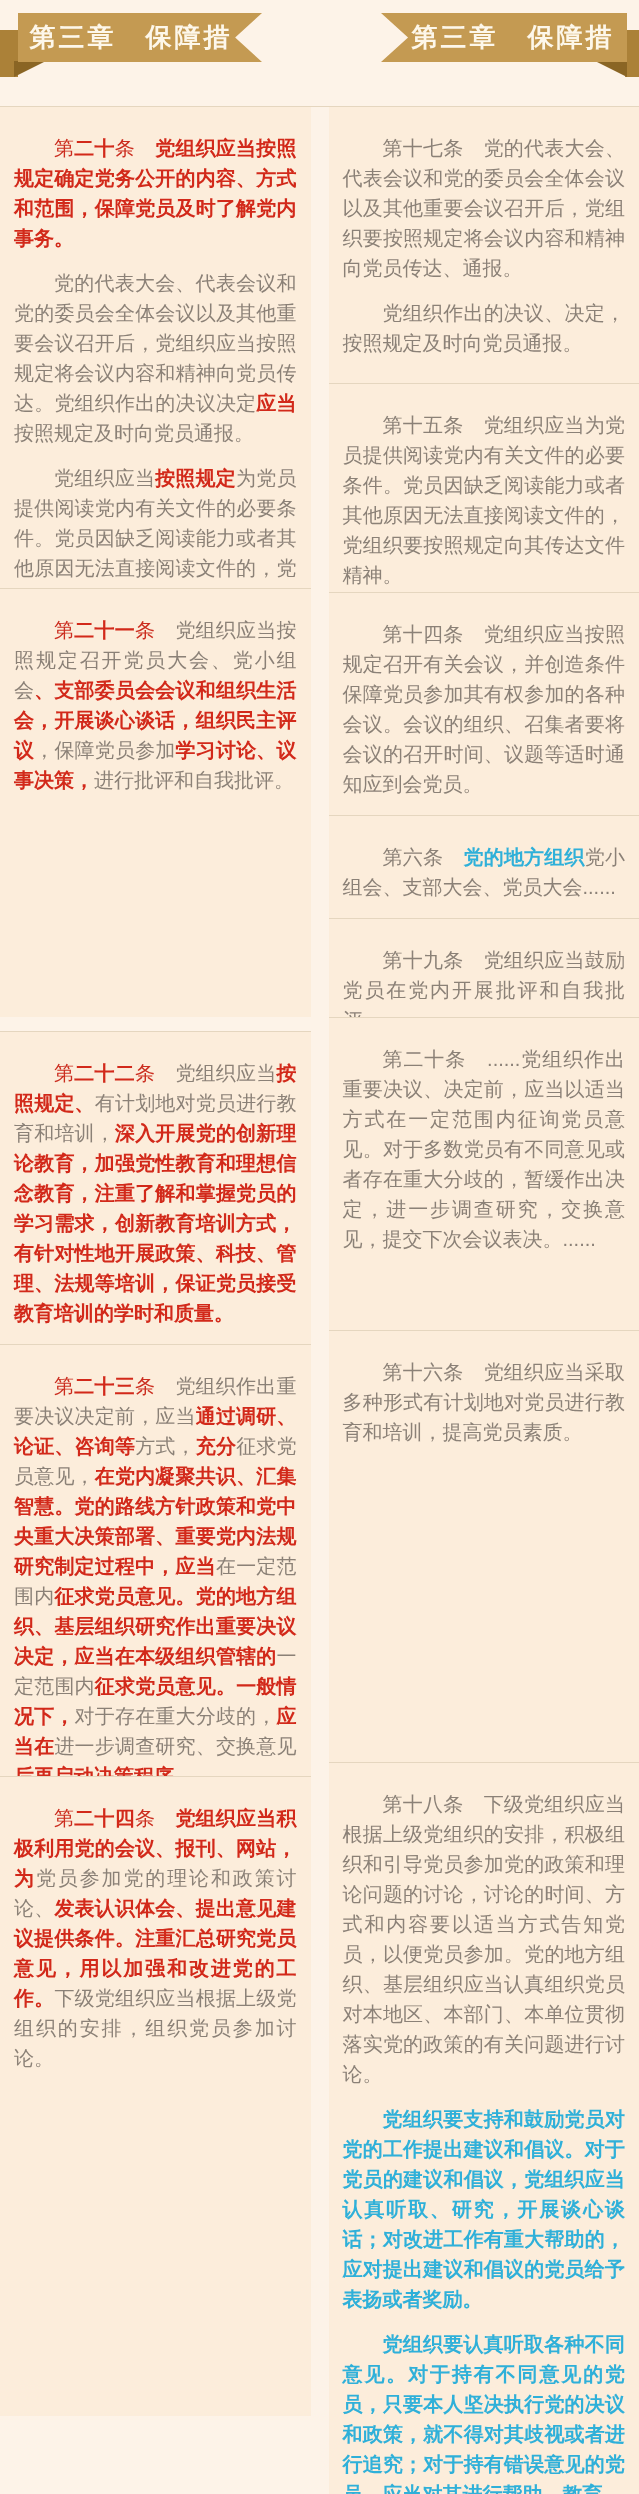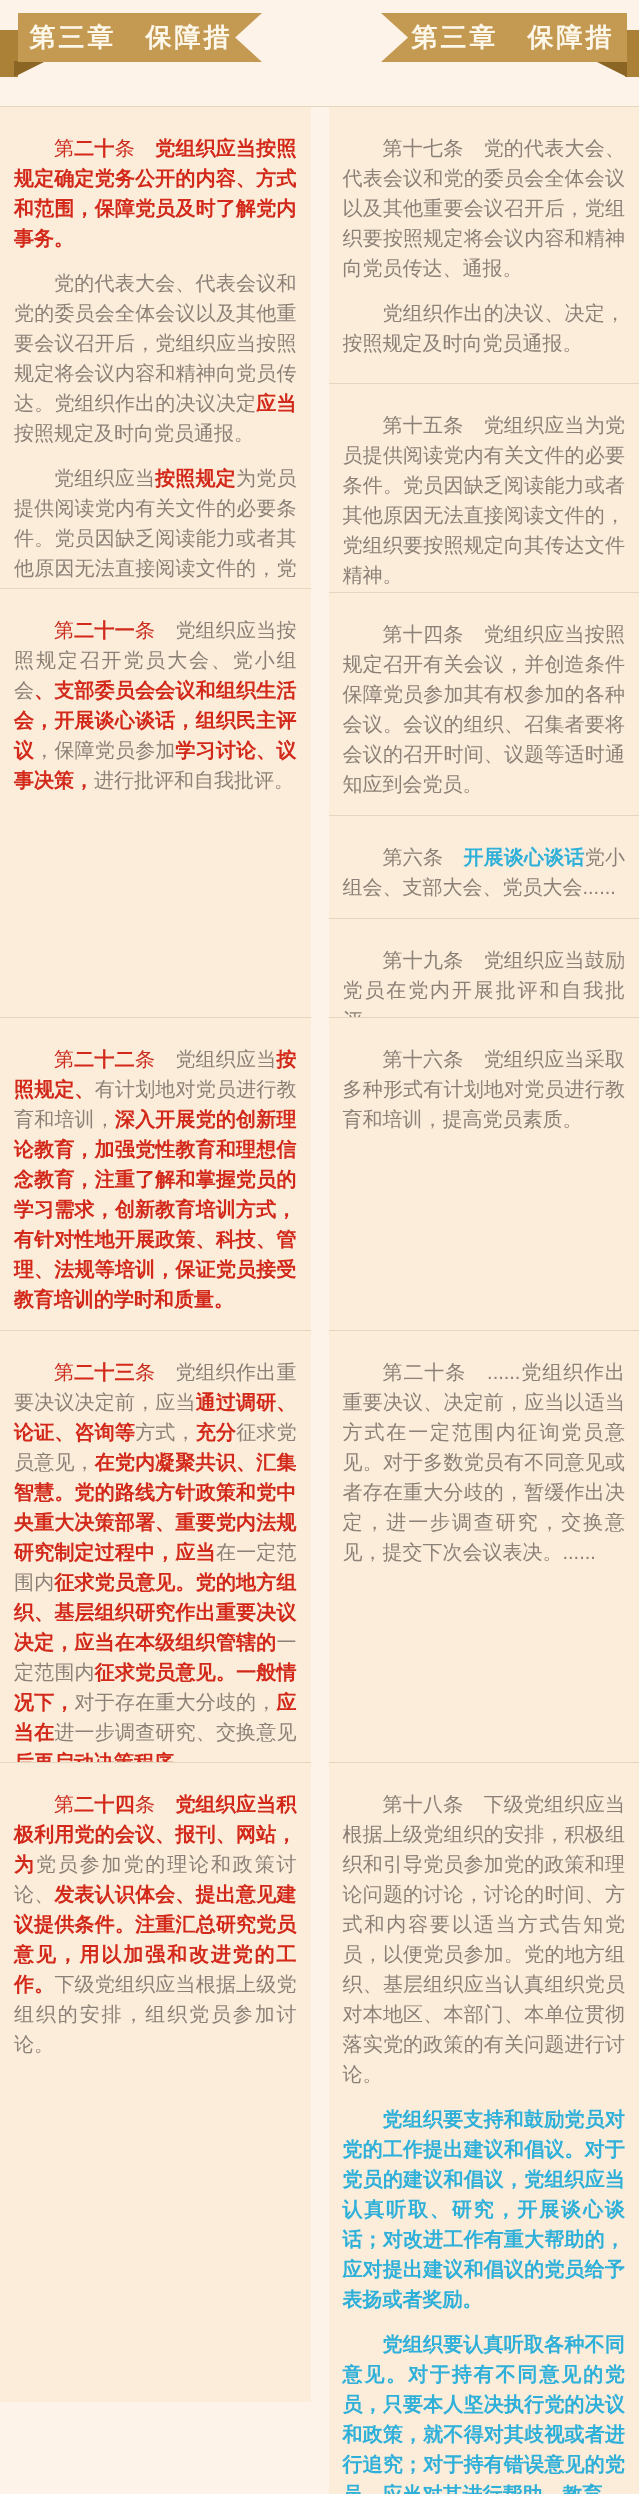--- a/index.html
+++ b/index.html
@@ -31,21 +31,21 @@
   .card{background:var(--card);box-sizing:border-box;padding:26px 14px 0 14px;overflow:hidden;}
   .card + .card{border-top:1px solid var(--line);}
   .para{margin:0 0 15px 0;font-size:20px;line-height:30px;text-align:justify;text-indent:2em;}
   .run.red{color:var(--red);}
   .run.redBold{color:var(--redb);font-weight:bold;}
   .run.gray{color:var(--gray);}
   .run.blueBold{color:var(--blue);font-weight:bold;}
 
   .col-left  .card:nth-child(1){height:481px;}
   .col-left  .card:nth-child(2){height:429px;}
-  .col-left  .card:nth-child(3){height:313px;}
+  .col-left  .card:nth-child(3){height:313px;margin-top:14px;}
   .col-left  .card:nth-child(4){height:432px;}
   .col-left  .card:nth-child(5){height:640px;}
   .col-right .card:nth-child(1){height:276px;}
   .col-right .card:nth-child(2){height:209px;}
   .col-right .card:nth-child(3){height:223px;}
   .col-right .card:nth-child(4){height:103px;}
   .col-right .card:nth-child(5){height:99px;}
   .col-right .card:nth-child(6){height:313px;}
   .col-right .card:nth-child(7){height:432px;}
   .col-right .card:nth-child(8){height:888px;}
@@ -87,30 +87,30 @@
         <p class="para"><span class="run gray">第十七条　党的代表大会、代表会议和党的委员会全体会议以及其他重要会议召开后，党组织要按照规定将会议内容和精神向党员传达、通报。</span></p>
         <p class="para"><span class="run gray">党组织作出的决议、决定，按照规定及时向党员通报。</span></p>
       </div>
       <div class="card">
         <p class="para"><span class="run gray">第十五条　党组织应当为党员提供阅读党内有关文件的必要条件。党员因缺乏阅读能力或者其他原因无法直接阅读文件的，党组织要按照规定向其传达文件精神。</span></p>
       </div>
       <div class="card">
         <p class="para"><span class="run gray">第十四条　党组织应当按照规定召开有关会议，并创造条件保障党员参加其有权参加的各种会议。会议的组织、召集者要将会议的召开时间、议题等适时通知应到会党员。</span></p>
       </div>
       <div class="card">
-        <p class="para"><span class="run gray">第六条　</span><span class="run blueBold">开展谈心谈话</span><span class="run gray">党小组会、支部大会、党员大会......</span></p>
+        <p class="para"><span class="run gray">第六条　</span><span class="run blueBold">党的地方组织</span><span class="run gray">党小组会、支部大会、党员大会......</span></p>
       </div>
       <div class="card">
         <p class="para"><span class="run gray">第十九条　党组织应当鼓励党员在党内开展批评和自我批评......</span></p>
       </div>
       <div class="card">
-        <p class="para"><span class="run gray">第十六条　党组织应当采取多种形式有计划地对党员进行教育和培训，提高党员素质。</span></p>
+        <p class="para"><span class="run gray">第二十条　......党组织作出重要决议、决定前，应当以适当方式在一定范围内征询党员意见。对于多数党员有不同意见或者存在重大分歧的，暂缓作出决定，进一步调查研究，交换意见，提交下次会议表决。......</span></p>
       </div>
       <div class="card">
-        <p class="para"><span class="run gray">第二十条　......党组织作出重要决议、决定前，应当以适当方式在一定范围内征询党员意见。对于多数党员有不同意见或者存在重大分歧的，暂缓作出决定，进一步调查研究，交换意见，提交下次会议表决。......</span></p>
+        <p class="para"><span class="run gray">第十六条　党组织应当采取多种形式有计划地对党员进行教育和培训，提高党员素质。</span></p>
       </div>
       <div class="card">
         <p class="para"><span class="run gray">第十八条　下级党组织应当根据上级党组织的安排，积极组织和引导党员参加党的政策和理论问题的讨论，讨论的时间、方式和内容要以适当方式告知党员，以便党员参加。党的地方组织、基层组织应当认真组织党员对本地区、本部门、本单位贯彻落实党的政策的有关问题进行讨论。</span></p>
         <p class="para"><span class="run blueBold">党组织要支持和鼓励党员对党的工作提出建议和倡议。对于党员的建议和倡议，党组织应当认真听取、研究，开展谈心谈话；对改进工作有重大帮助的，应对提出建议和倡议的党员给予表扬或者奖励。</span></p>
         <p class="para"><span class="run blueBold">党组织要认真听取各种不同意见。对于持有不同意见的党员，只要本人坚决执行党的决议和政策，就不得对其歧视或者进行追究；对于持有错误意见的党员，应当对其进行帮助、教育。</span></p>
       </div>
     </div>
 </div>
 
 </body></html>

